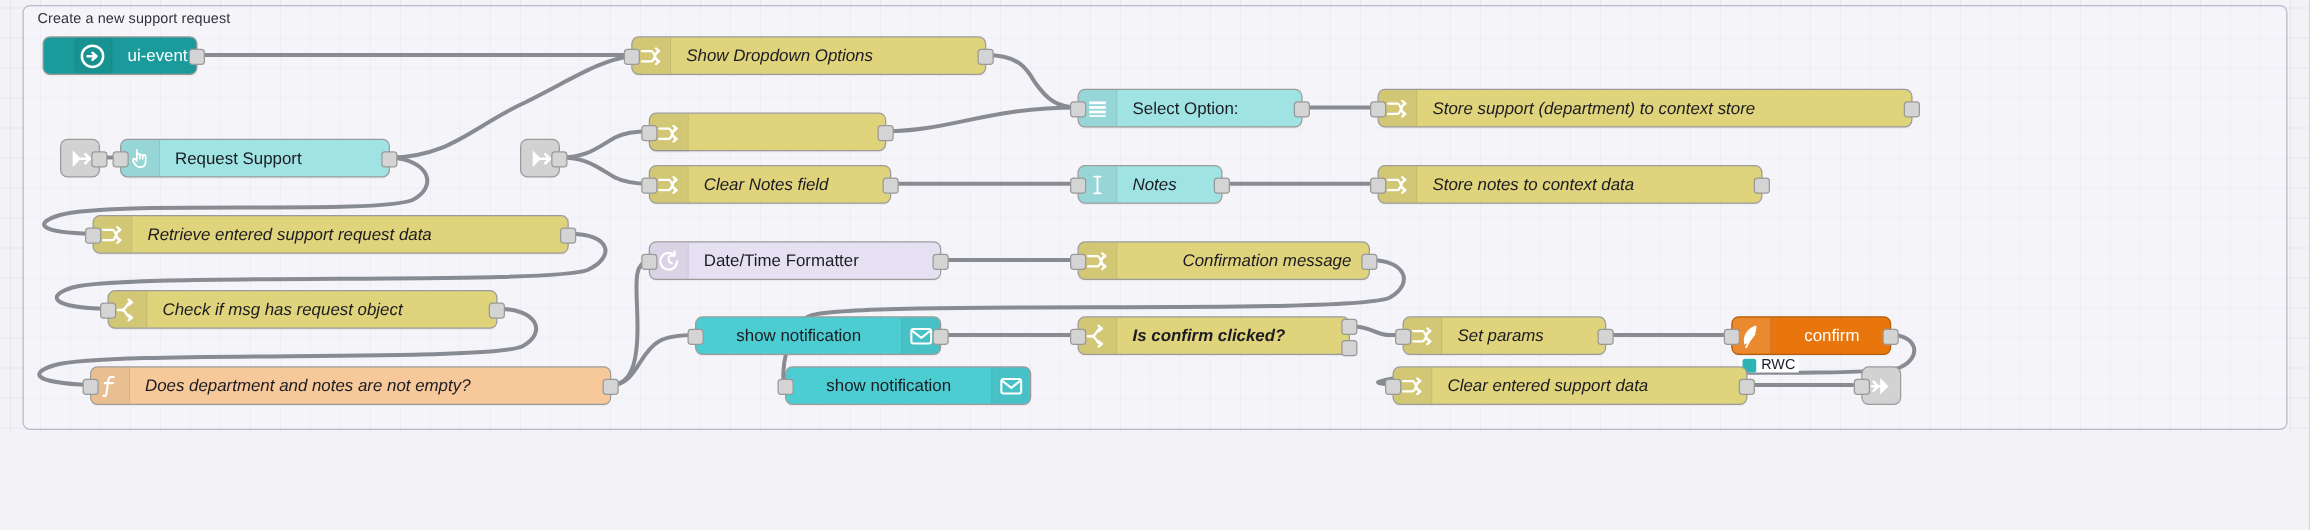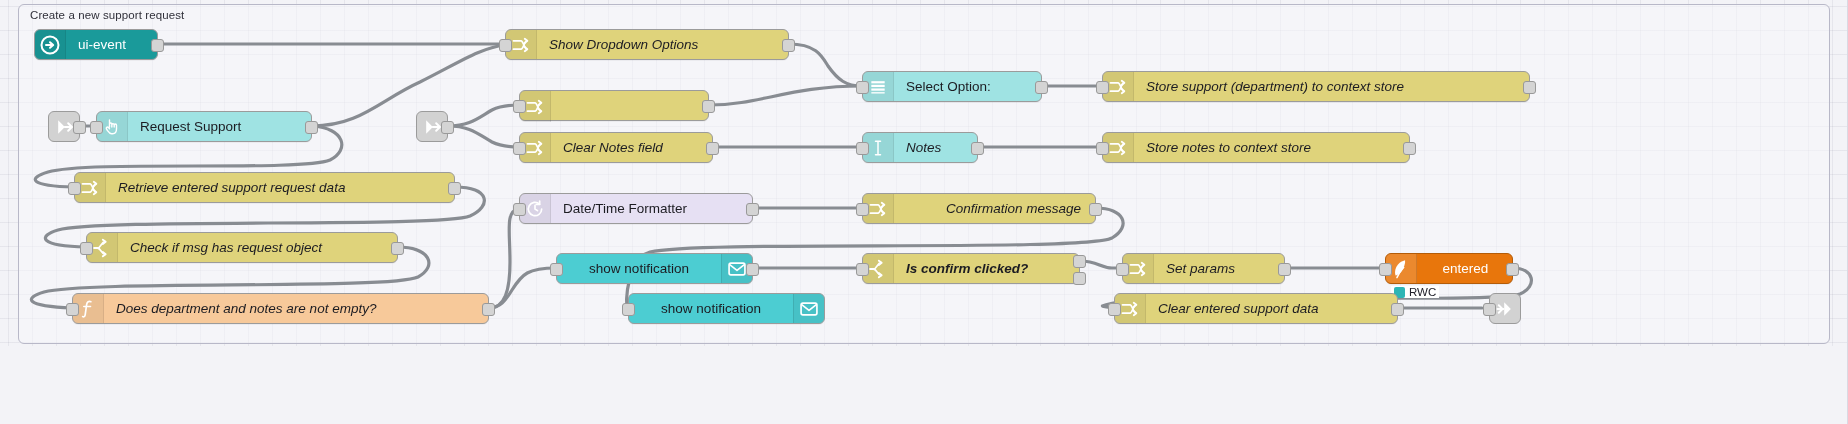--- a/index.html
+++ b/index.html
@@ -114,21 +114,21 @@
     top: 9px;
   }
   .port.in  { left: -7px; }
   .port.out { right: -7px; }
   .port.out2 { right: -7px; top: 1px; }
   .port.out3 { right: -7px; top: 18px; }
 
   
   .c-yellow   { background: #dfd37b; }
   .c-teal     { background: #9fe3e3; }
-  .c-tealdark { background: #1a9a9a; }
+  .c-tealdark { background: #1a9a9a; padding-left: 24px; }
   .c-turq     { background: #4ccdd2; }
   .c-orangeL  { background: #f7c99a; }
   .c-orange   { background: #e8760c; border-color:#b35c09; }
   .c-lav      { background: #e6e0f3; }
 
   .c-tealdark .label { color: #ffffff; }
   .c-orange .label { color: #ffffff; font-style: normal; }
 
   
   .linknode {
@@ -330,21 +330,21 @@
   </div>
 
   <div class="node c-yellow has-icon" style="left:1102px; top:132px; width:308px;">
     <div class="icon-box">
       <svg class="ico" width="20" height="20" viewBox="0 0 24 24">
         <path d="M3 7 H12 C15 7 16 17 19 17 M3 17 H12 C15 17 16 7 19 7" fill="none" stroke="#fff" stroke-width="2.2" stroke-linecap="round"></path>
         <path d="M16.5 4.5 L19.6 7 L16.5 9.5" fill="none" stroke="#fff" stroke-width="2.2" stroke-linecap="round" stroke-linejoin="round"></path>
         <path d="M16.5 14.5 L19.6 17 L16.5 19.5" fill="none" stroke="#fff" stroke-width="2.2" stroke-linecap="round" stroke-linejoin="round"></path>
       </svg>
     </div>
-    <div class="label italic">Store notes to context store</div>
+    <div class="label italic">Store notes to context data</div>
     <div class="port in"></div>
     <div class="port out"></div>
   </div>
 
   <div class="node c-yellow has-icon" style="left:74px; top:172px; width:381px;">
     <div class="icon-box">
       <svg class="ico" width="20" height="20" viewBox="0 0 24 24">
         <path d="M3 7 H12 C15 7 16 17 19 17 M3 17 H12 C15 17 16 7 19 7" fill="none" stroke="#fff" stroke-width="2.2" stroke-linecap="round"></path>
         <path d="M16.5 4.5 L19.6 7 L16.5 9.5" fill="none" stroke="#fff" stroke-width="2.2" stroke-linecap="round" stroke-linejoin="round"></path>
         <path d="M16.5 14.5 L19.6 17 L16.5 19.5" fill="none" stroke="#fff" stroke-width="2.2" stroke-linecap="round" stroke-linejoin="round"></path>
@@ -457,21 +457,21 @@
     <div class="port out"></div>
   </div>
 
   <div class="node c-orange has-icon" style="left:1385px; top:253px; width:128px;">
     <div class="icon-box" style="background:rgba(255,255,255,0.14); border-right:1px solid rgba(0,0,0,0.12);">
       <svg class="ico" width="20" height="22" viewBox="0 0 22 24">
         <path d="M15.5 2.5 C9 4 5 9 4.5 15 c-0.2 2.5 0.6 4.2 0.6 4.2 S9 18 11.5 14.4 C14.5 10 16 6 15.5 2.5 Z" fill="#fff"></path>
         <path d="M6.5 21.5 C8 18 11 13.5 14 10" fill="none" stroke="#fff" stroke-width="1.6" stroke-linecap="round"></path>
       </svg>
     </div>
-    <div class="label center">entered</div>
+    <div class="label center">confirm</div>
     <div class="port in"></div>
     <div class="port out"></div>
   </div>
 
   <div class="status" style="left:1391px; top:286px;">
     <span class="dot"></span>
     <span>RWC</span>
   </div>
 
   <div class="node c-yellow has-icon" style="left:1114px; top:293px; width:284px;">

